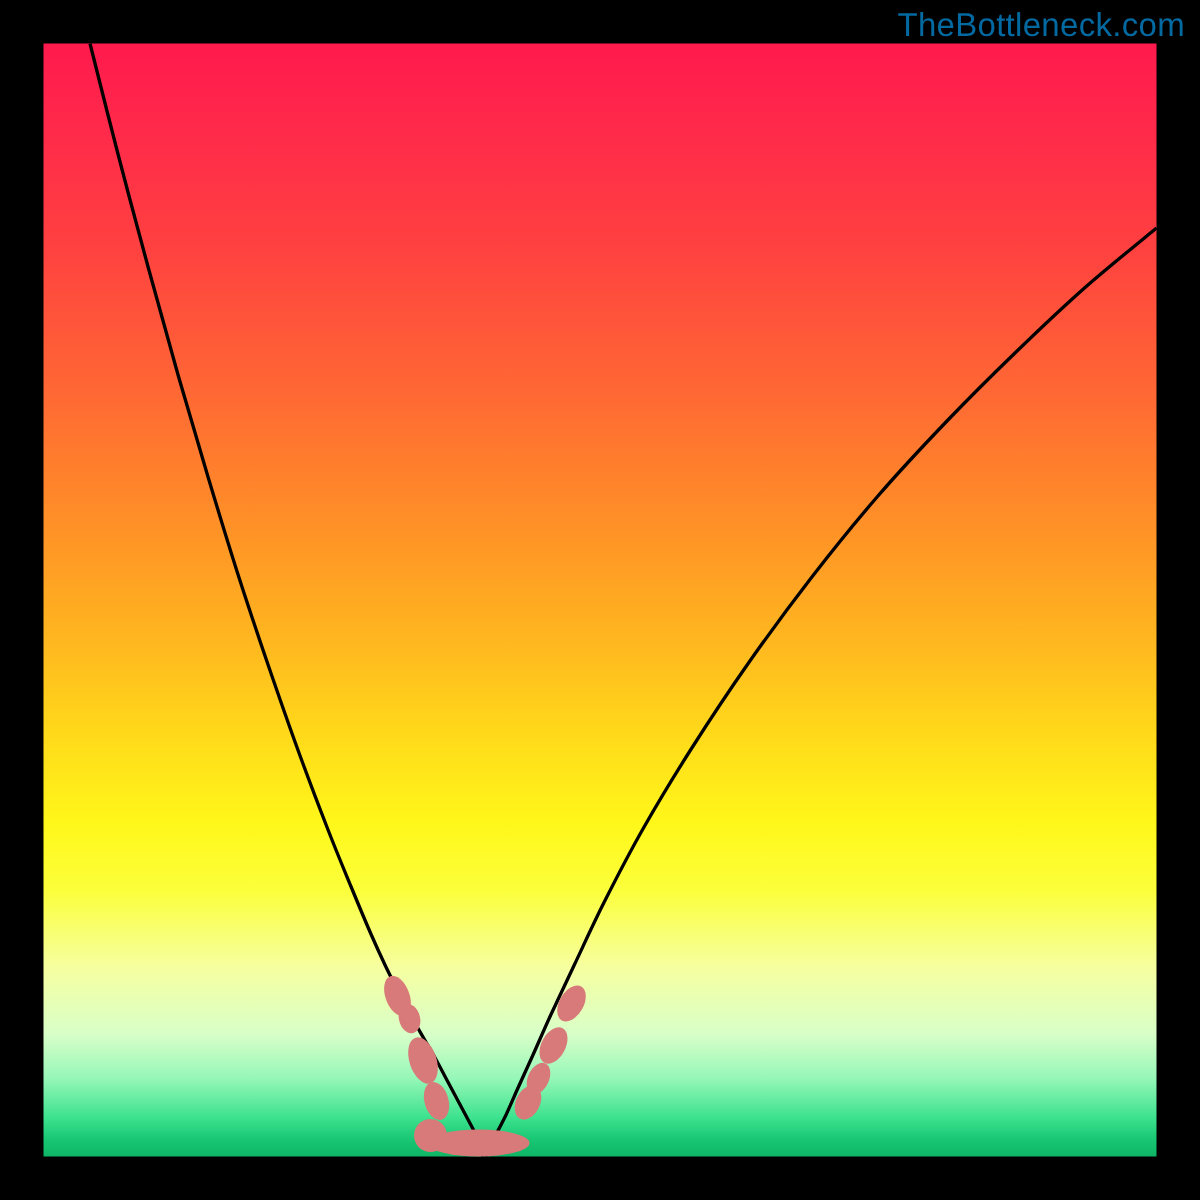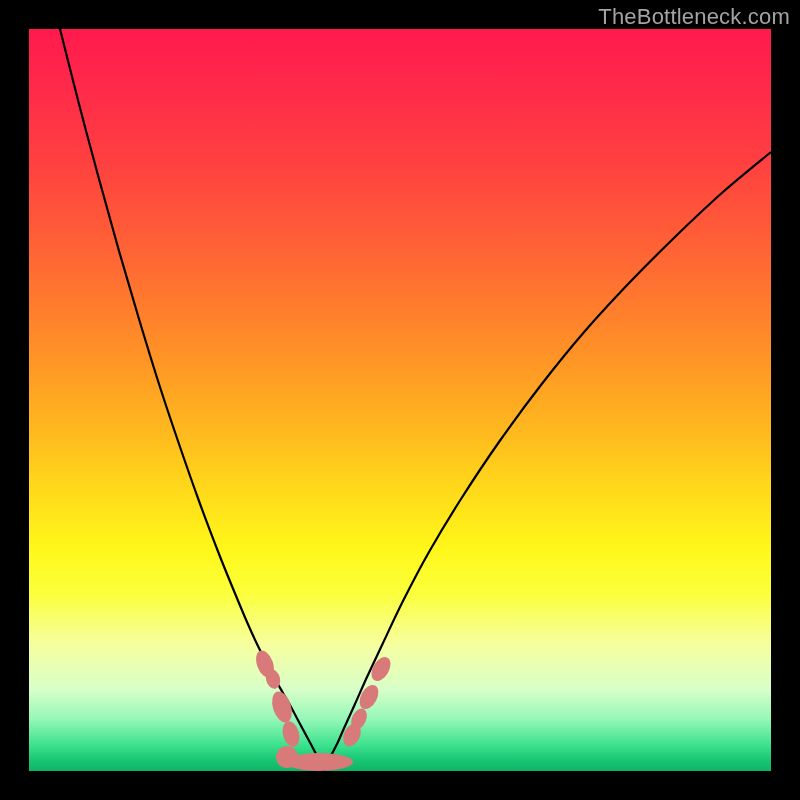--- a/index.html
+++ b/index.html
@@ -57,21 +57,21 @@
     stroke-width: 2.2;
   }
   .marker {
     fill: #d97a7a;
     stroke: none;
   }
   .watermark {
     position: absolute;
     top: 4px;
     right: 10px;
-    color: #a3a3a3;
+    color: #0369a1;
     font-size: 22px;
     letter-spacing: 0.2px;
     user-select: none;
   }
 </style>
 </head>
 <body>
 
 <div class="stage">
   <div class="watermark">TheBottleneck.com</div>

